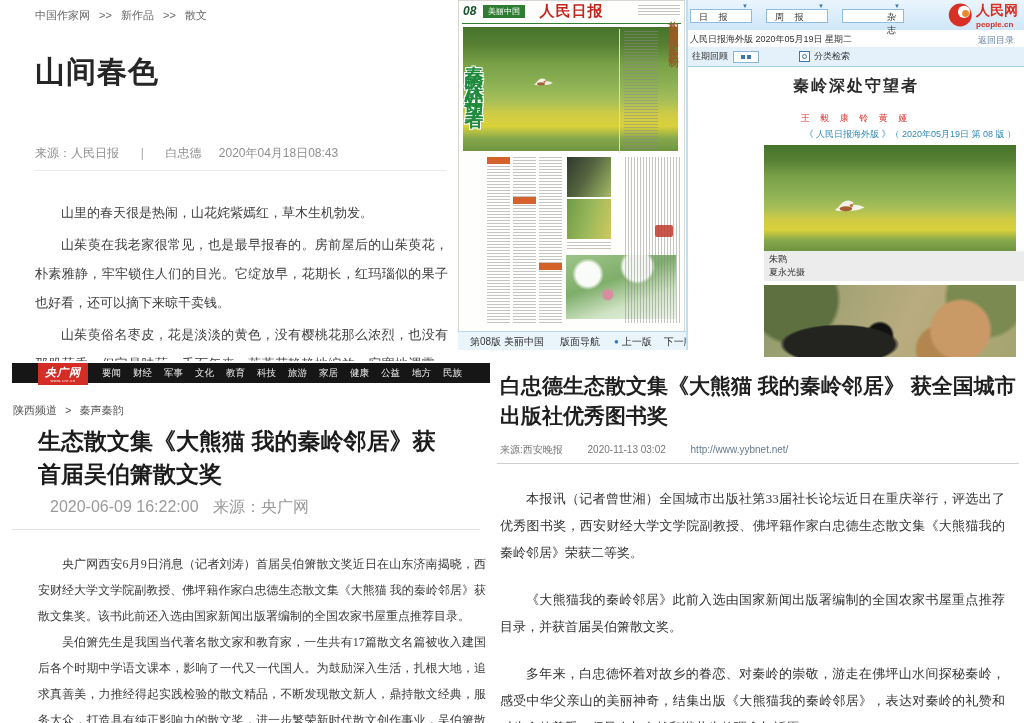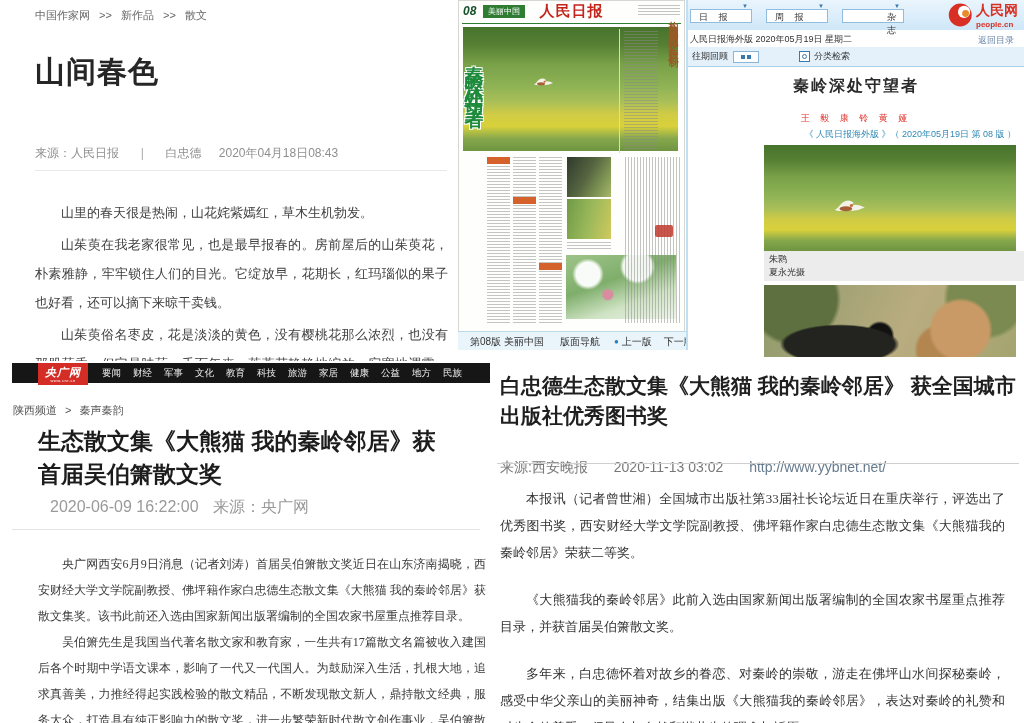--- a/index.html
+++ b/index.html
@@ -110,21 +110,21 @@
   .c-meta span{margin-right:10px;}
   .c-divider{position:absolute;left:12px;top:166px;width:468px;border-top:1px solid #e4e4e4;}
   .c-body{position:absolute;left:38px;top:188px;width:448px;font-family:"Liberation Serif",serif;
           font-size:12px;line-height:26px;color:#3a3a3a;text-align:justify;}
   .c-body p{margin:0;text-indent:2em;}
 
   
   #xawb{left:495px;top:363px;width:529px;height:360px;}
   .x-headline{position:absolute;left:5px;top:8px;width:518px;font-size:21px;font-weight:700;
               color:#1f1f1f;line-height:30px;}
-  .x-meta{position:absolute;left:5px;top:96px;font-size:14px;color:#777;}
+  .x-meta{position:absolute;left:5px;top:80px;font-size:10px;color:#777;}
   .x-meta span{margin-right:22px;}
   .x-meta .url{color:#667a8c;cursor:pointer;}
   .x-divider{position:absolute;left:2px;top:100px;width:522px;border-top:1px solid #cfcfcf;}
   .x-body{position:absolute;left:5px;top:122px;width:505px;font-family:"Liberation Serif",serif;
           font-size:13px;line-height:27px;color:#333;text-align:justify;}
   .x-body p{margin:0 0 20px 0;text-indent:2em;}
 </style>
 </head>
 <body>
 

